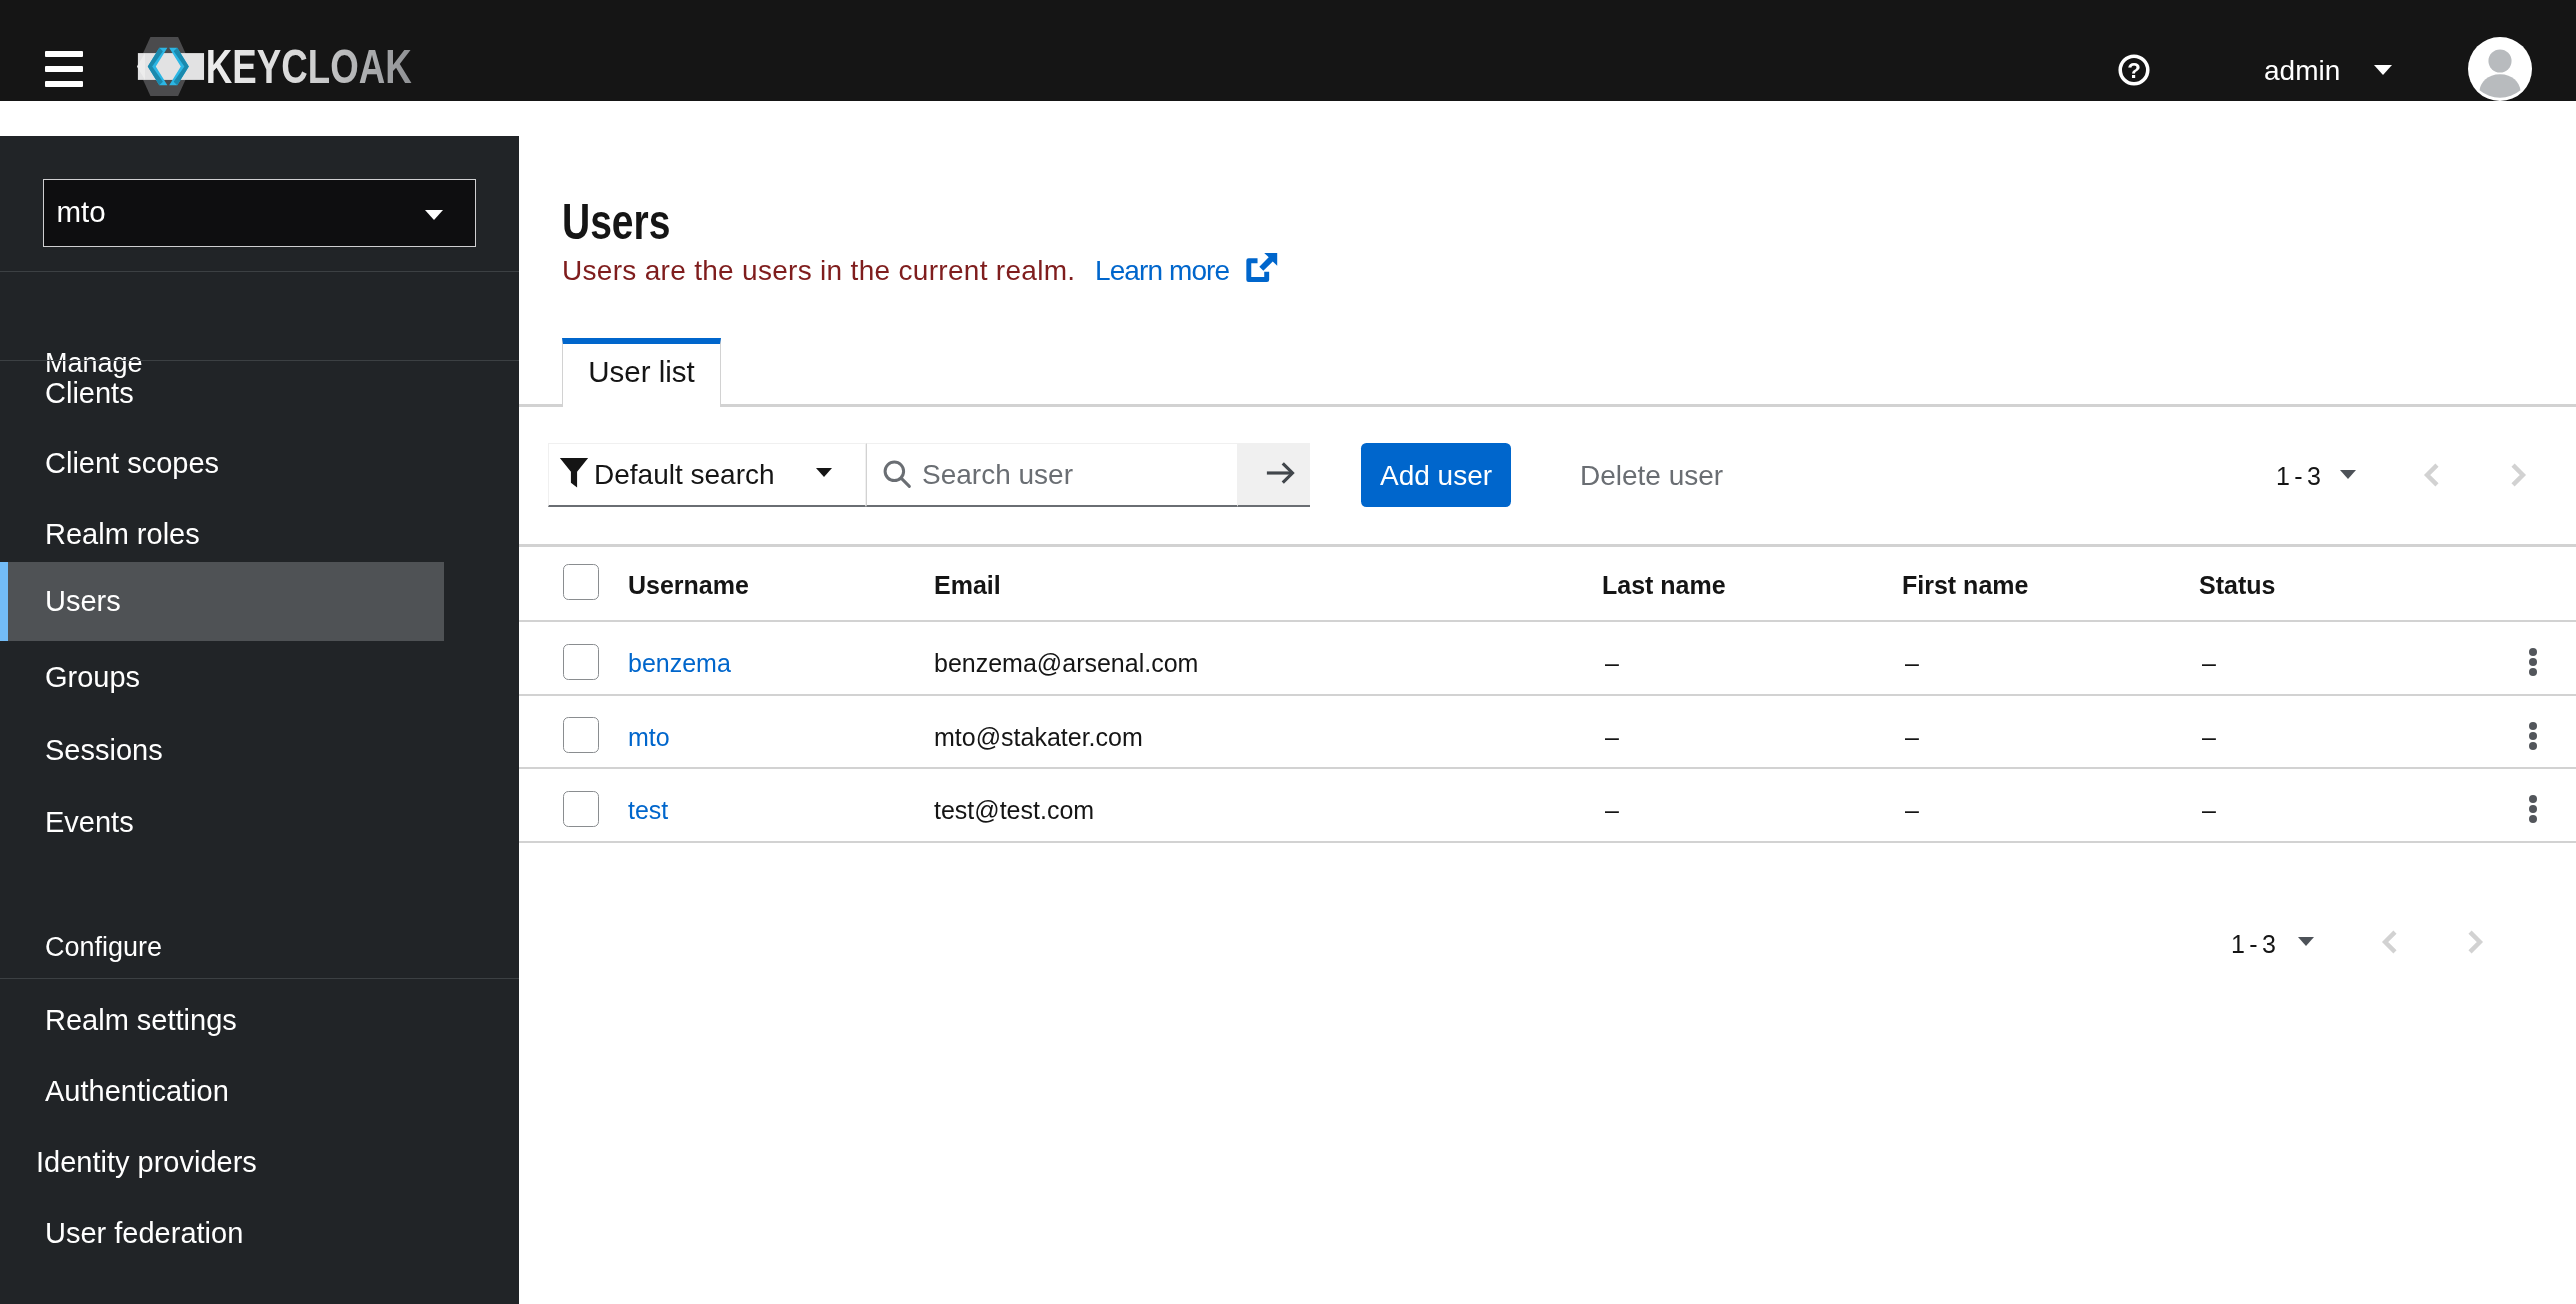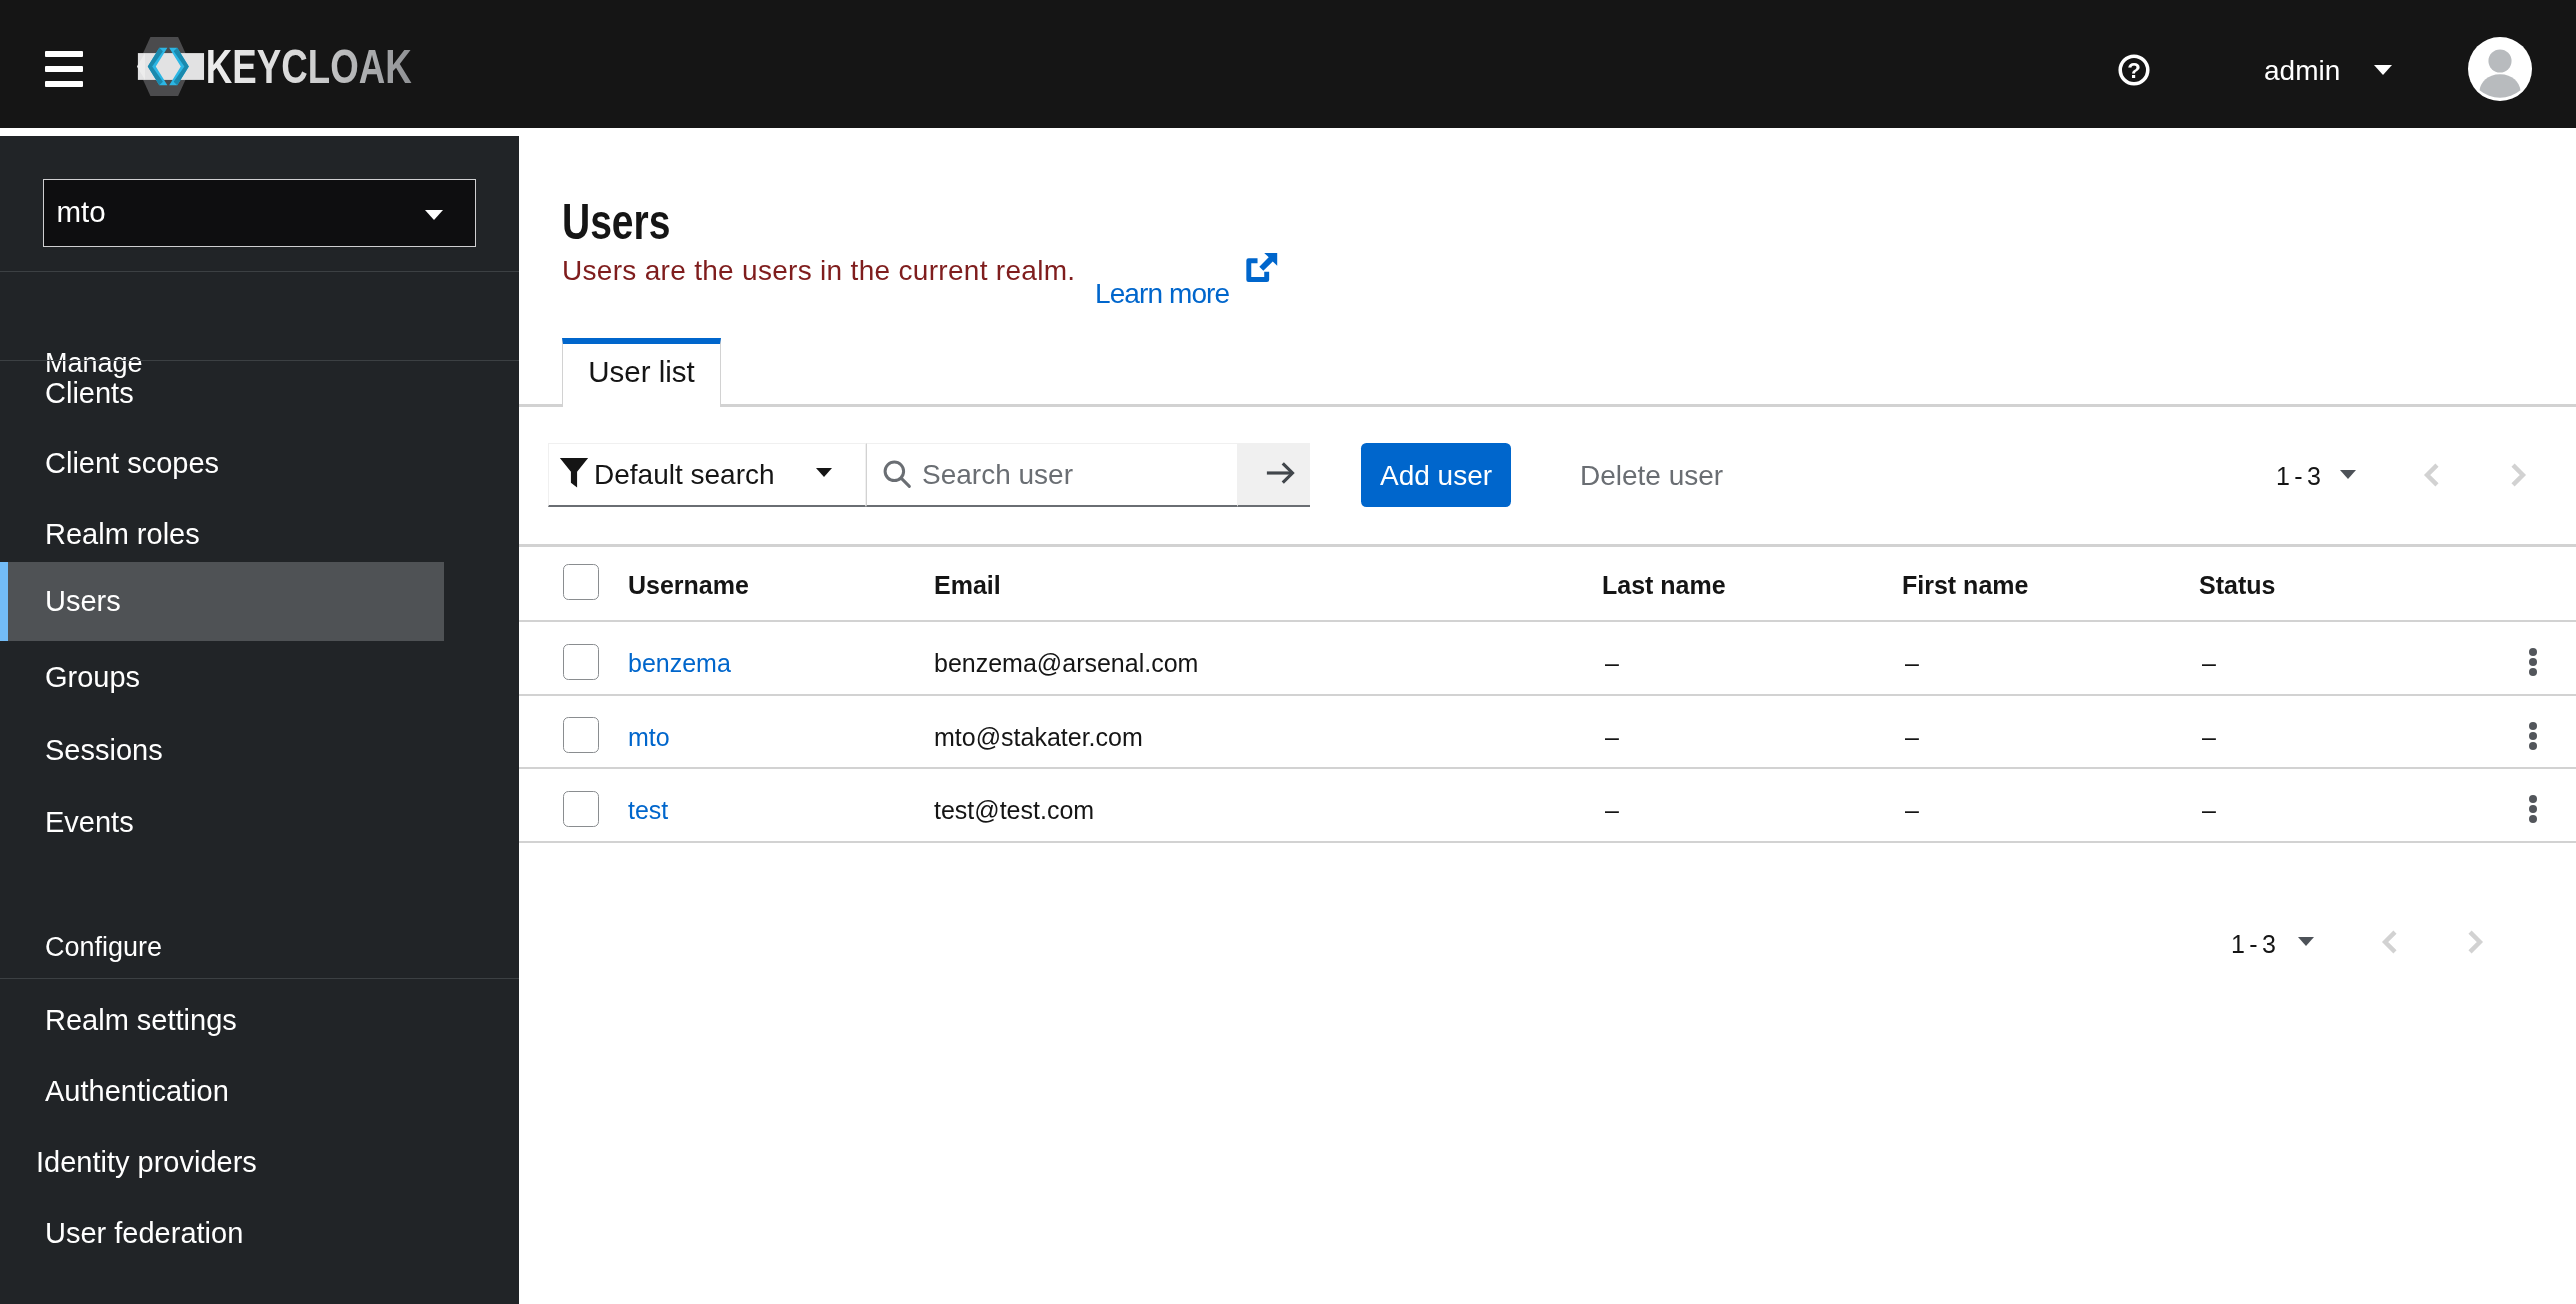--- a/index.html
+++ b/index.html
@@ -1,36 +1,36 @@
 <!DOCTYPE html>
 <html style="font-size:14.3px"><head>
 <meta charset="utf-8">
 <style>
   * { margin:0; padding:0; box-sizing:border-box; }
   html,body { width:2576px; height:1304px; overflow:hidden; }
   body { font-family:"Liberation Sans", sans-serif; background:#fff; position:relative; }
   .abs { position:absolute; }
 
   
-  .masthead { position:absolute; left:0; top:0; width:2576px; height:128px; background:#151515; }
+  .masthead { position:absolute; left:0; top:0; width:2576px; height:101px; background:#151515; }
   .burger span { position:absolute; left:45px; width:38px; height:6.3px; background:#fff; border-radius:0.9px; }
 
   
   .sidebar { position:absolute; left:0; top:136px; width:519px; height:1168px; background:#212427; }
   .realmsel { position:absolute; left:43px; top:43px; width:433px; height:68px; background:#0e0e10; border:1.8px solid #cfcfd1; color:#fff; font-size:29.5px; line-height:64px; padding-left:12.5px; }
   .realmsel .caret { position:absolute; left:381px; top:29.5px; width:0; height:0; border-left:9px solid transparent; border-right:9px solid transparent; border-top:10.7px solid #fff; }
   .sdiv { position:absolute; left:0; width:519px; height:0.9px; background:#3c4043; }
   .navsec { position:absolute; left:45px; font-size:27px; color:#fff; }
   .navitem { position:absolute; left:0; width:444px; color:#fff; font-size:29px; padding-left:45px; }
   .navitem.active { background:#4f5255; border-left:8px solid #73bcf7; padding-left:37px; }
 
   
   .h1 { position:absolute; left:562px; top:193px; font-size:50px; font-weight:700; color:#151515; transform:scaleX(0.78); transform-origin:left top; }
   .desc { position:absolute; left:562px; top:255px; font-size:28px; letter-spacing:0.3px; color:#7f1d1d; }
-  .learn { position:absolute; left:1095px; top:255px; font-size:28px; letter-spacing:-0.9px; color:#0066cc;margin-top:23px; }
+  .learn { position:absolute; left:1095px; top:255px; font-size:28px; letter-spacing:-0.9px; color:#0066cc; }
 
   
   .tabline { position:absolute; left:519px; top:404px; width:2057px; height:2.7px; background:#d2d2d2; }
   .tab { position:absolute; left:562px; top:338px; width:159px; height:69px; background:#fff; border-top:6.3px solid #0066cc; border-left:1.8px solid #d2d2d2; border-right:1.8px solid #d2d2d2; font-size:29.5px; color:#151515; text-align:center; line-height:55px; }
 
   
   .ftoggle { position:absolute; left:548px; top:443px; width:318px; height:64px; background:#fff; border:1.8px solid #f0f0f0; border-bottom:2.7px solid #6a6e73; }
   .ftoggle .txt { position:absolute; left:45px; top:0; line-height:62px; font-size:28px; color:#151515; }
   .ftoggle .caret { position:absolute; left:267px; top:24px; width:0; height:0; border-left:8px solid transparent; border-right:8px solid transparent; border-top:9.8px solid #151515; }
   .sinput { position:absolute; left:866px; top:443px; width:372px; height:64px; background:#fff; border:1.8px solid #f0f0f0; border-left:1.8px solid #d2d2d2; border-bottom:2.7px solid #6a6e73; }

